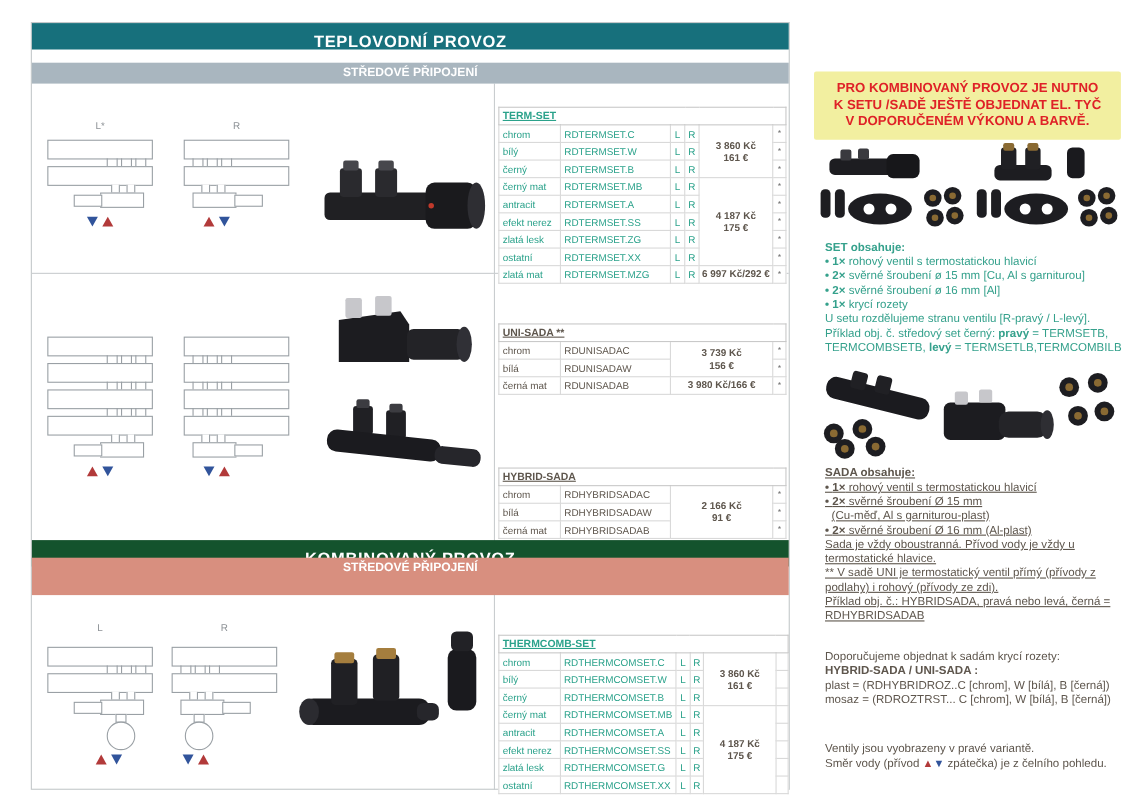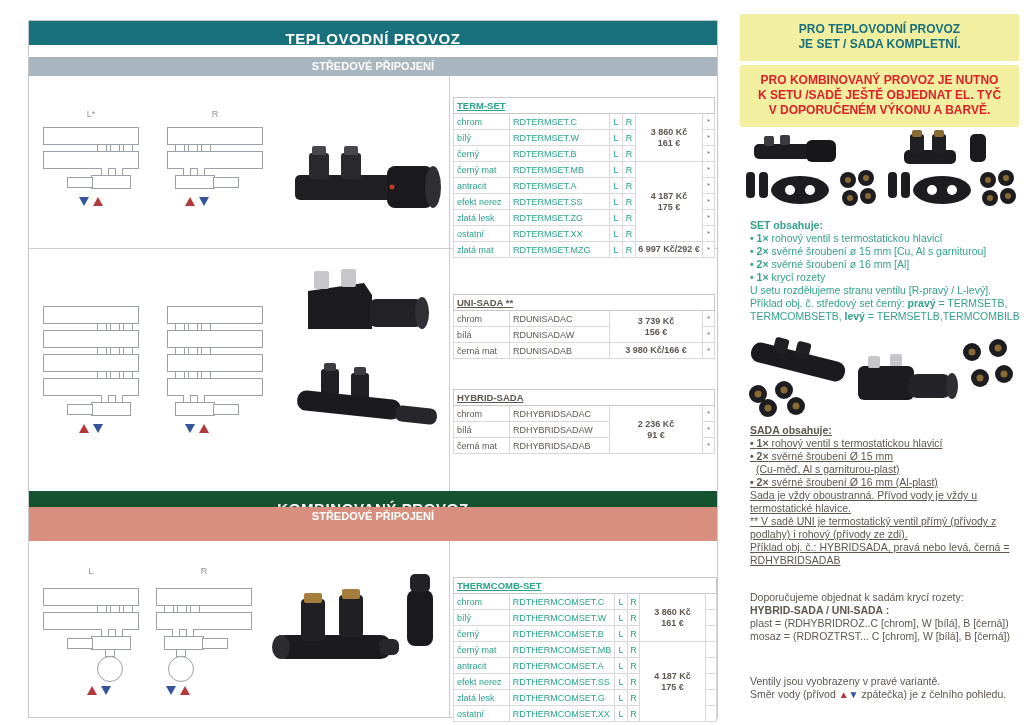--- a/index.html
+++ b/index.html
@@ -371,36 +371,36 @@
           </tr>
       <tr>
             <td>černá mat</td>
             <td>RDUNISADAB</td>
             <td class="price">3 980 Kč/166 €</td>
             <td class="ast">*</td>
           </tr>
     </tbody>
       </table>
 
-    <table class="ptable t-dark" style="left:424px;top:368px">
+    <table class="ptable t-dark" style="left:424px;top:404px">
       <colgroup>
           <col style="width:56px">
           <col style="width:100px">
           <col style="width:93px">
           <col style="width:12px">
         </colgroup>
       <tbody>
           <tr>
             <td class="ttl" colspan="4">HYBRID-SADA</td>
           </tr>
       <tr>
             <td>chrom</td>
             <td>RDHYBRIDSADAC</td>
             <td class="price" rowspan="3">
-              <div>2 236 Kč</div>
+              <div>2 166 Kč</div>
               <div>91 €</div>
             </td>
             <td class="ast">*</td>
           </tr>
       <tr>
             <td>bílá</td>
             <td>RDHYBRIDSADAW</td>
             <td class="ast">*</td>
           </tr>
       <tr>
@@ -485,24 +485,20 @@
             <td>ostatní</td>
             <td>RDTHERMCOMSET.XX</td>
             <td class="lr">L</td>
             <td class="lr">R</td>
             <td class="ast"></td>
           </tr>
     </tbody>
       </table>
   </div>
 
-  <div class="ybox ybox1">
-    <div>PRO TEPLOVODNÍ PROVOZ</div>
-    <div>JE SET / SADA KOMPLETNÍ.</div>
-  </div>
   <div class="ybox ybox2">
     <div>PRO KOMBINOVANÝ PROVOZ JE NUTNO</div>
     <div>K SETU /SADĚ JEŠTĚ OBJEDNAT EL. TYČ</div>
     <div>V DOPORUČENÉM VÝKONU A BARVĚ.</div>
   </div>
 
   <svg style="left:744px;top:130px" width="272" height="88" viewBox="0 0 272 88">
     <g>
       <rect x="10" y="14" width="70" height="15" rx="5" fill="#1d1d21"></rect>
       <rect x="20" y="6" width="10" height="10" rx="2" fill="#3a3a3f"></rect>

